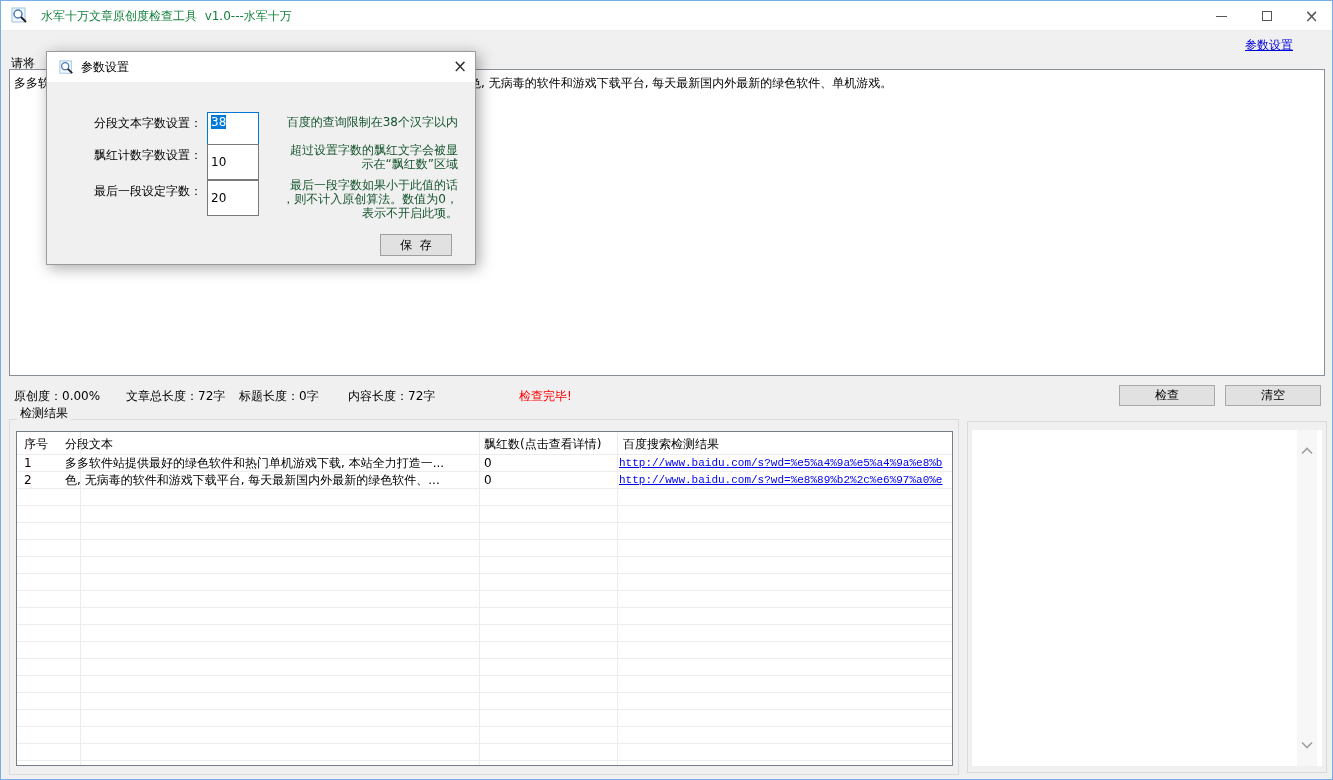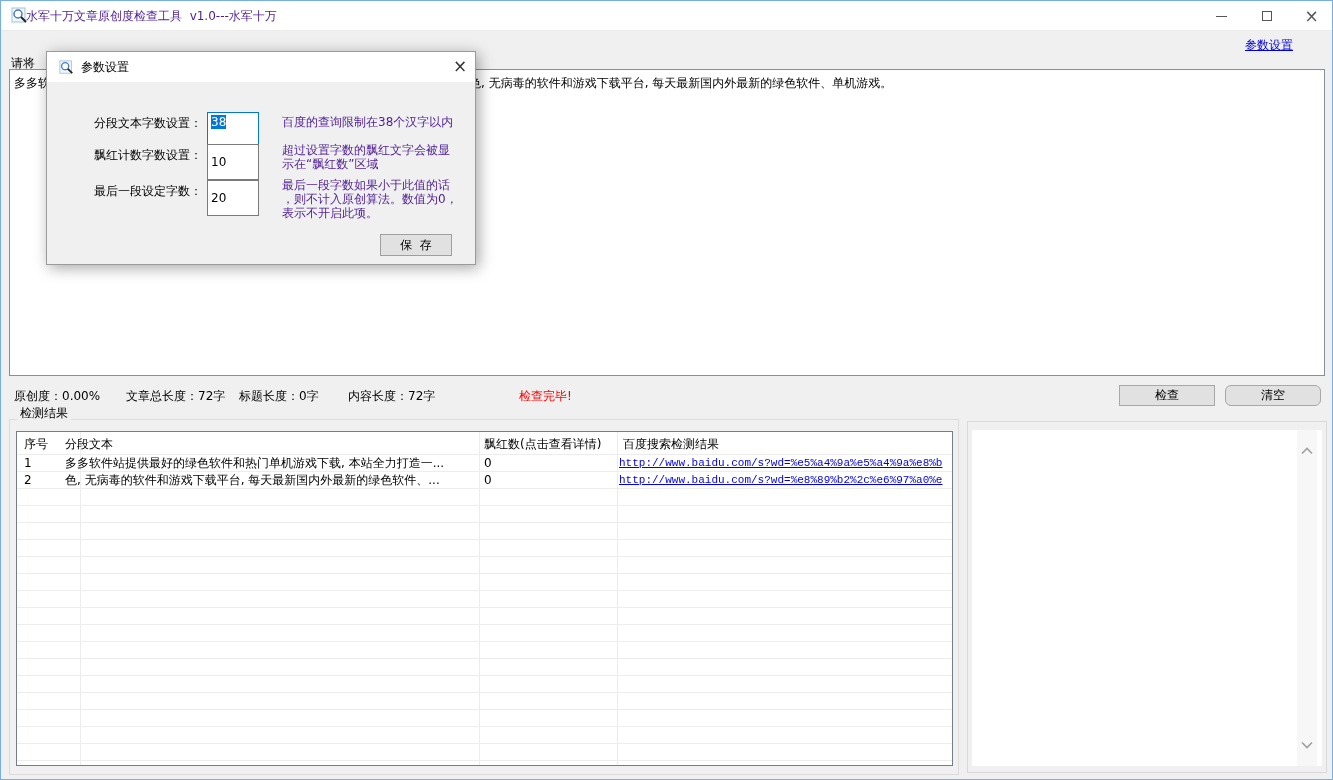--- a/index.html
+++ b/index.html
@@ -9,21 +9,21 @@
     background:#f0f0f0;
     font-family:"DejaVu Sans","Liberation Sans",sans-serif;
     font-size:12px; color:#000;
     border:1px solid #77aee9;
   }
   .abs { position:absolute; }
 
   
   #titlebar { left:0; top:0; width:1333px; height:30px; background:#fff; border-bottom:1px solid #ebebeb; }
   #app-icon { left:10px; top:6px; }
-  #title-text { left:25px; top:0; line-height:30px; color:#4c1d95; white-space:pre; }
+  #title-text { left:40px; top:0; line-height:30px; color:#15803d; white-space:pre; }
   #win-controls { right:0; top:0; height:30px; display:flex; }
   .winbtn { width:45px; height:30px; display:flex; align-items:center; justify-content:center; color:#555; }
   .min-glyph { width:11px; height:1px; background:#555; display:block; }
   .max-glyph { width:10px; height:10px; border:1px solid #555; display:block; }
   .close-glyph { font-size:17px; line-height:17px; color:#555; }
 
   
   #settings-link { left:1244px; top:36px; color:#0000dd; text-decoration:underline; cursor:pointer; }
 
   
@@ -36,37 +36,37 @@
   #dialog { left:45px; top:50px; width:430px; height:214px; background:#f0f0f0;
             border:1px solid #9b9b9b; box-shadow:3px 3px 14px rgba(0,0,0,.35); z-index:50; }
   #dialog-titlebar { left:0; top:0; width:428px; height:30px; background:#fff; }
   #dialog-icon { left:12px; top:8px; }
   #dialog-title { left:34px; top:0; line-height:30px; }
   #dialog-close { left:398px; top:0; width:30px; height:30px; text-align:center; line-height:29px; font-size:17px; color:#333; cursor:pointer; }
   .dlg-label { width:125px; text-align:right; line-height:20px; }
   .dlg-input { width:52px; height:36px; background:#fff; border:1px solid #7a7a7a; padding-left:3px; line-height:18px; font-size:12px; font-family:inherit; color:#000; }
   #dlg-input-0 { border:1px solid #0078d7; }
   #dlg-input-0 .sel { background:#0078d7; color:#fff; }
-  .dlg-hint { width:176px; color:#4c1d95; line-height:14px; line-break:anywhere; word-break:break-all; }
+  .dlg-hint { width:176px; color:#14532d; line-height:14px; line-break:anywhere; word-break:break-all;text-align:right; }
   #dlg-label-0 { left:30px; top:61px; } #dlg-input-0 { left:160px; top:60px; line-height:18px; padding-left:3px; background:#fff; }
   #dlg-label-1 { left:30px; top:93px; } #dlg-input-1 { left:160px; top:92px; }
   #dlg-label-2 { left:30px; top:129px; } #dlg-input-2 { left:160px; top:128px; }
   #dlg-hint-0 { left:235px; top:63px; }
   #dlg-hint-1 { left:235px; top:91px; }
   #dlg-hint-2 { left:235px; top:126px; }
   #save-button { left:333px; top:182px; width:72px; height:22px; background:#e1e1e1; border:1px solid #9f9f9f; font-size:12px; font-family:inherit; white-space:pre; cursor:pointer; }
 
   
   .status-item { top:387px; }
   #status-originality { left:13px; } #status-total { left:125px; } #status-title-len { left:238px; }
   #status-content-len { left:347px; } #status-done { left:518px; color:#f00; }
 
   
   .act-btn { top:384px; width:96px; height:21px; background:#e1e1e1; border:1px solid #a8a8a8; font-size:12px; font-family:inherit; cursor:pointer; }
-  #check-button { left:1118px; } #clear-button { left:1224px;border-radius:6px; }
+  #check-button { left:1118px; } #clear-button { left:1224px; }
 
   
   #groupbox { left:8px; top:418px; width:950px; height:356px; border:1px solid #dcdcdc; }
   #group-label { left:16px; top:404px; background:#f0f0f0; padding:0 3px;text-align:right; }
 
   
   #table { left:15px; top:430px; width:937px; height:335px; background:#fff; border:1px solid #767d8a; overflow:hidden; }
   #table .vline { position:absolute; top:0; bottom:0; width:1px; background:#ececec; }
   #vline-1 { left:63px; } #vline-2 { left:462px; } #vline-3 { left:600px; }
   #header-sep { position:absolute; left:0; right:0; top:22px; height:1px; background:#ececec; }

